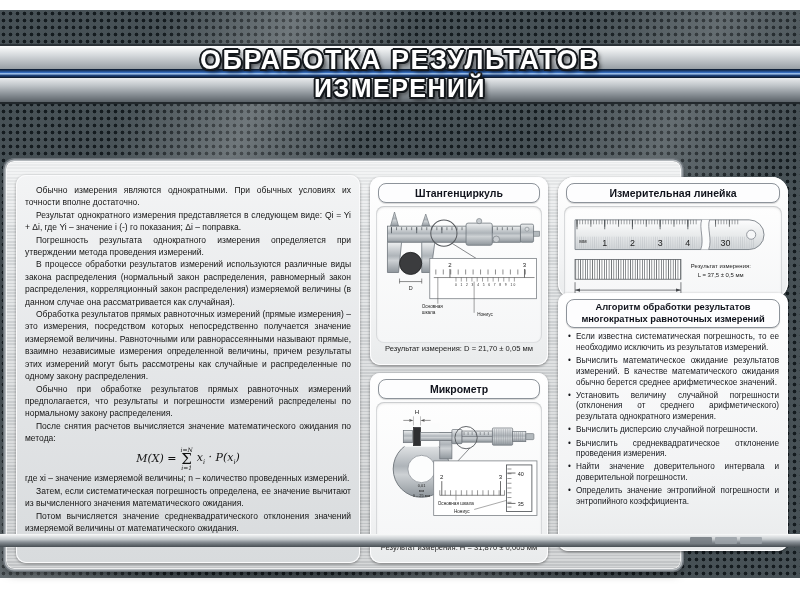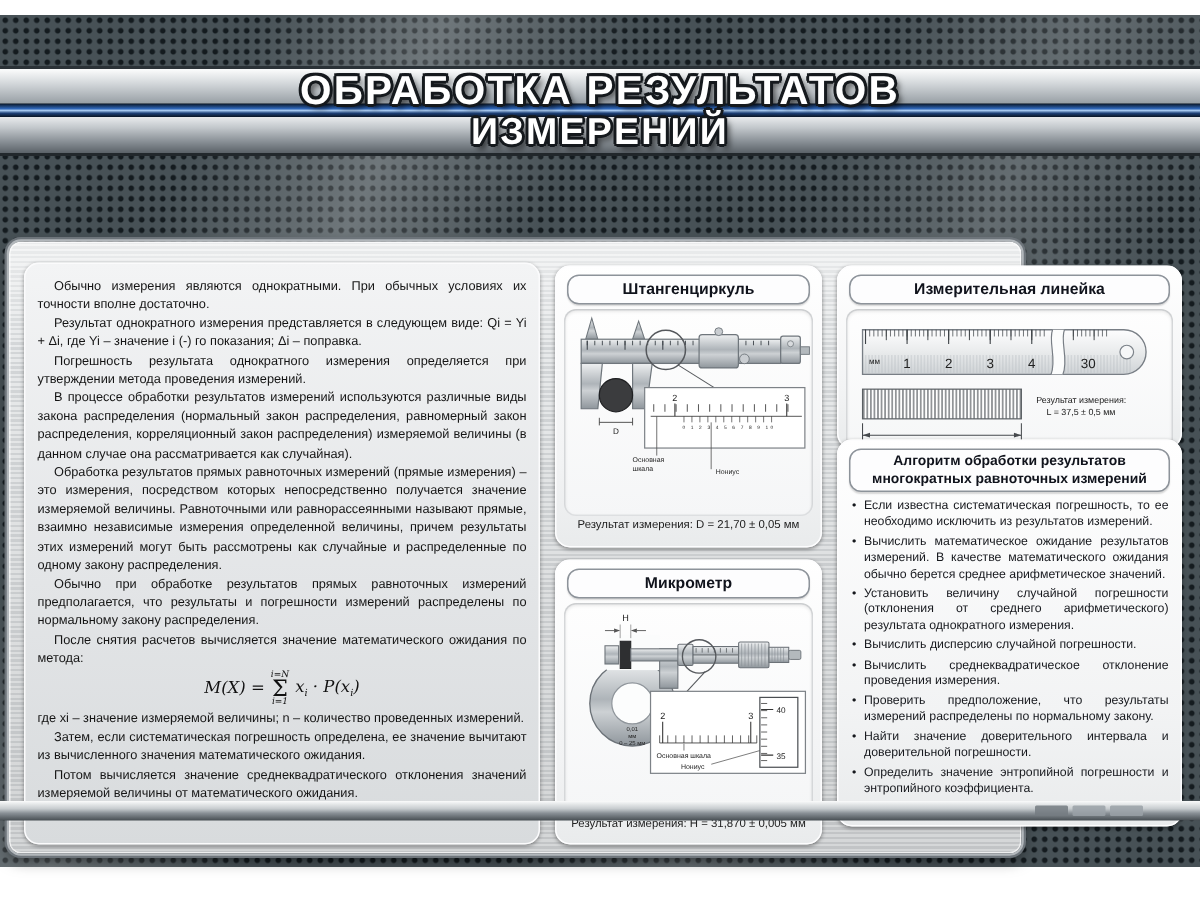--- a/index.html
+++ b/index.html
@@ -45,21 +45,21 @@
   .sigma{display:inline-flex;flex-direction:column;align-items:center;line-height:1;}
   .sigma .lim{font-size:6px;}
   .sigma .s{font-size:15px;font-style:normal;line-height:.85;}
   
   .card{position:absolute;border-radius:10px;
     background:linear-gradient(180deg,#ffffff,#f2f3f4 70%,#e9ebec);
     box-shadow:inset 0 0 0 1px #fdfdfe, 0 1px 3px rgba(0,0,0,.45);
     box-sizing:border-box;overflow:hidden;}
   .card-caliper{left:364px;top:16px;width:178px;height:188px;}
   .card-micrometer{left:364px;top:212px;width:178px;height:190px;}
-  .card-ruler{left:552px;top:16px;width:230px;height:122px;}
+  .card-ruler{left:552px;top:16px;width:230px;height:122px;border-radius:16px;}
   .card-algorithm{left:552px;top:132px;width:230px;height:258px;}
   .card-title{margin:6px 8px 3px;border:1.2px solid #8d939a;border-radius:8px;background:#fdfdfe;
     font-weight:700;font-size:10.5px;text-align:center;padding:3px 2px;color:#10131c;
     box-shadow:0 1px 1px rgba(0,0,0,.15);}
   .card-title.two-line{font-size:9.3px;line-height:1.25;padding:2px 2px;}
   .illus{margin:1px 6px 0;border-radius:8px;background:linear-gradient(180deg,#fefefe,#f5f6f7);
     box-shadow:inset 0 1px 3px rgba(0,0,0,.16), inset 0 0 0 1px #e4e6e8;text-align:center;}
   .result{font-size:7.6px;text-align:center;color:#222;margin-top:1px;}
   
   svg text{fill:#222;font-family:"Liberation Sans",sans-serif;}
@@ -282,21 +282,20 @@
         <div class="card-title two-line">
           <div>Алгоритм обработки результатов</div>
           <div>многократных равноточных измерений</div>
         </div>
         <ul class="algo-list">
           <li>Если известна систематическая погрешность, то ее необходимо исключить из результатов измерений.</li>
           <li>Вычислить математическое ожидание результатов измерений. В качестве математического ожидания обычно берется среднее арифметическое значений.</li>
           <li>Установить величину случайной погрешности (отклонения от среднего арифметического) результата однократного измерения.</li>
           <li>Вычислить дисперсию случайной погрешности.</li>
           <li>Вычислить среднеквадратическое отклонение проведения измерения.</li>
-          <li>Проверить предположение, что результаты измерений распределены по нормальному закону.</li>
           <li>Найти значение доверительного интервала и доверительной погрешности.</li>
           <li>Определить значение энтропийной погрешности и энтропийного коэффициента.</li>
         </ul>
       </section>
 
     </div>
 
     <div class="bottom-strip">
       <div class="logo">
           <i></i>

